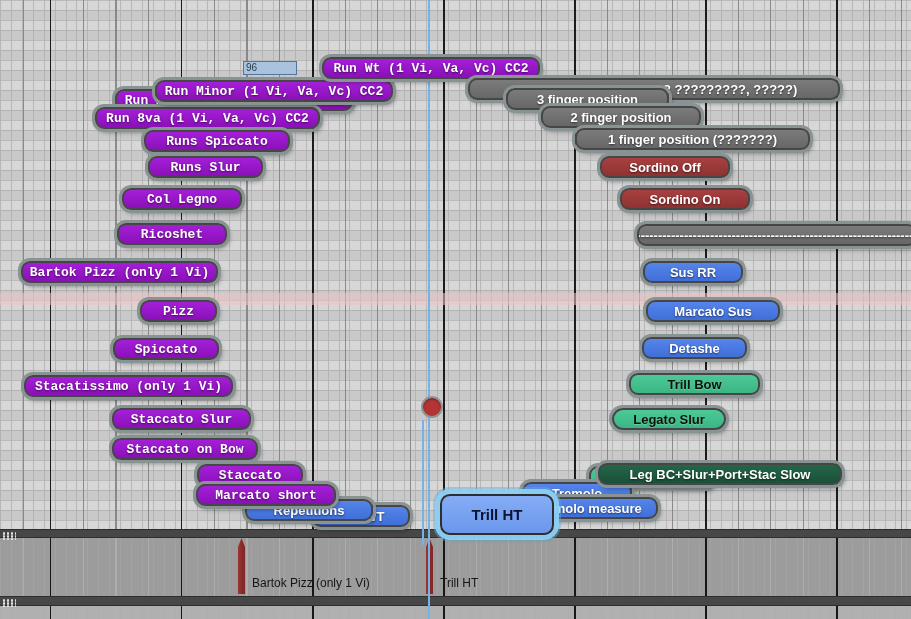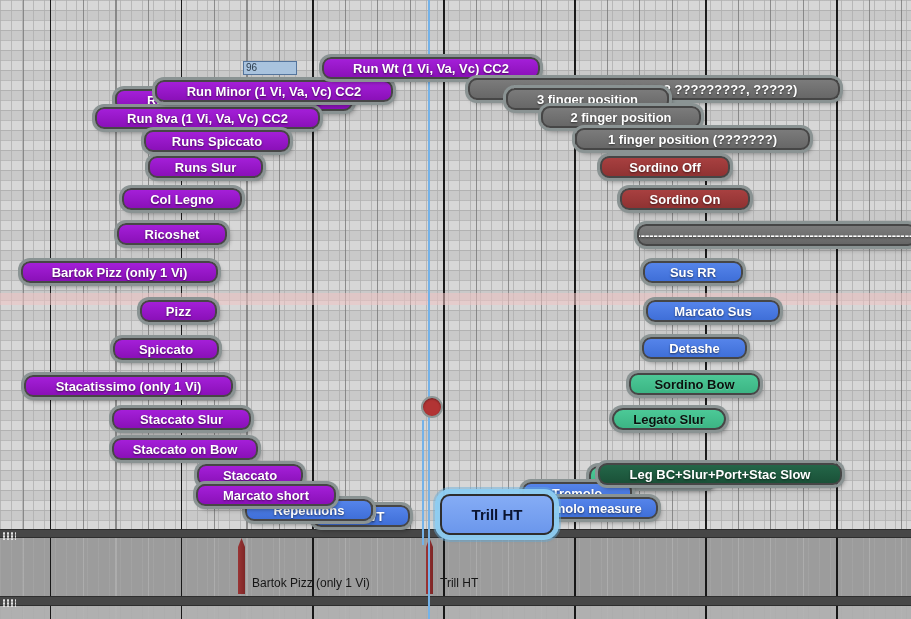--- a/index.html
+++ b/index.html
@@ -45,21 +45,21 @@
 
   
   .ksbtn {
     position:absolute; height:22px; z-index:10; box-sizing:border-box;
     display:flex; align-items:center; justify-content:center;
     border:2px solid #464646; border-radius:9px;
     box-shadow:0 0 0 3px #8a9393, 2px 3px 5px rgba(0,0,0,0.45);
     font-size:13px; font-weight:bold; white-space:nowrap; overflow:hidden;
   }
   .ksbtn .lbl { padding:0 6px; }
-  .st-purple { background:linear-gradient(180deg,#a41fd8,#8a10b8); color:#fff; text-shadow:0 1px 2px rgba(0,0,0,0.55); }
+  .st-purple { background:linear-gradient(180deg,#a41fd8,#8a10b8); color:#fff; text-shadow:0 1px 2px rgba(0,0,0,0.55);font-family:Liberation Mono, monospace; }
   .st-blue   { background:linear-gradient(180deg,#5584ea,#3f6fd8); color:#fff; text-shadow:0 1px 2px rgba(0,0,0,0.55); }
   .st-gray   { background:linear-gradient(180deg,#7b7b7b,#676767); color:#fff; text-shadow:0 1px 2px rgba(0,0,0,0.55); }
   .st-red    { background:linear-gradient(180deg,#a84040,#8f3232); color:#fff; text-shadow:0 1px 2px rgba(0,0,0,0.55); }
   .st-green  { background:linear-gradient(180deg,#4cc997,#3cb584); color:#0a120e; text-shadow:0 1px 1px rgba(255,255,255,0.25); }
   .st-dkgreen{ background:linear-gradient(180deg,#236648,#1a5138); color:#fff; text-shadow:0 1px 2px rgba(0,0,0,0.55);margin-left:40px; }
   .st-ltblue {
     background:linear-gradient(180deg,#85acf5,#6b97ec); color:#0a1430; text-shadow:none;
     border:2px solid #2e2e2e; border-radius:10px; font-size:15px; z-index:12;
     box-shadow:0 0 0 5px rgba(142,205,242,0.95), 0 0 0 7px rgba(100,170,215,0.45), 2px 3px 5px rgba(0,0,0,0.35);
   }
@@ -183,21 +183,21 @@
       <div class="ksbtn st-blue" style="left: 643px; top: 261px; width: 100px;">
         <span class="lbl">Sus RR</span>
       </div>
       <div class="ksbtn st-blue" style="left: 646px; top: 300px; width: 134px;">
         <span class="lbl">Marcato Sus</span>
       </div>
       <div class="ksbtn st-blue" style="left: 642px; top: 337px; width: 105px;">
         <span class="lbl">Detashe</span>
       </div>
       <div class="ksbtn st-green" style="left: 629px; top: 373px; width: 131px;">
-        <span class="lbl">Sordino Bow</span>
+        <span class="lbl">Trill Bow</span>
       </div>
       <div class="ksbtn st-green" style="left: 612px; top: 408px; width: 114px; border-radius: 11px;">
         <span class="lbl">Legato Slur</span>
       </div>
       <div class="ksbtn st-green" style="left: 589px; top: 438px; width: 125px; margin-top: 28px;">
         <span class="lbl">Legato Port</span>
       </div>
       <div class="ksbtn st-blue" style="left: 522px; top: 482px; width: 110px;">
         <span class="lbl">Tremolo</span>
       </div>

